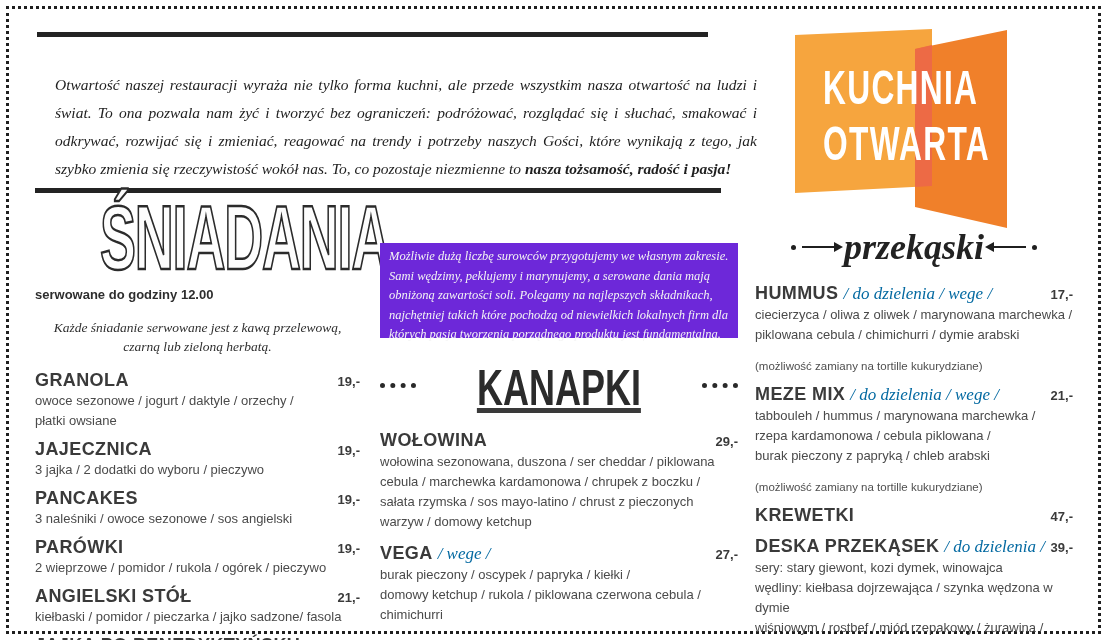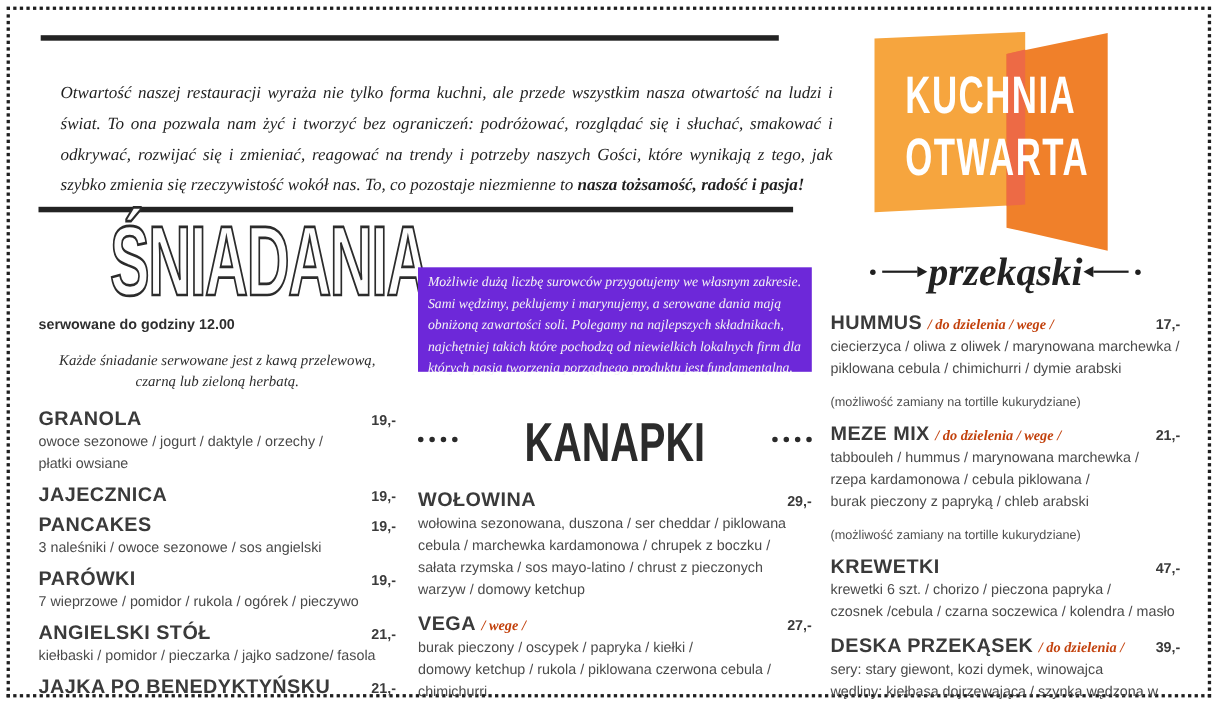--- a/index.html
+++ b/index.html
@@ -50,38 +50,38 @@
     text-align:center;font-family:"Liberation Serif",serif;font-style:italic;
     font-size:13.5px;line-height:19px;color:#2e2e2e;margin-top:16px;white-space:pre-line;
   }
 
   .items{margin-top:14px;}
   .item{margin-bottom:11px;}
   .col-breakfast .item{margin-bottom:8px;}
   .item-head{display:flex;justify-content:space-between;align-items:baseline;}
   .item-name{font-weight:bold;font-size:18px;letter-spacing:0.4px;color:#3a3a3a;line-height:20px;}
   .item-suffix{
-    font-family:"Liberation Serif",serif;font-style:italic;font-weight:bold;
-    font-size:13px;color:#c2410c;margin-left:5px;letter-spacing:0;
+    font-family:"Liberation Serif",serif;font-style:italic;font-weight:normal;
+    font-size:17px;color:#0369a1;margin-left:5px;letter-spacing:0;
   }
   .item-price{font-weight:bold;font-size:13px;color:#3a3a3a;}
   .item-desc{
     font-size:13px;line-height:20px;color:#4a4a4a;white-space:pre-line;margin-top:1px;
   }
   .item-note{font-size:11.5px;line-height:13px;color:#4f4f4f;margin-top:15px;}
 
   
   .info-box{
     background:#6d28d9;color:#f4f4f4;text-align:left;
     font-family:"Liberation Serif",serif;font-style:italic;
     font-size:12.5px;line-height:19.5px;padding:4px 9px;height:87px;
   }
 
   
-  .mid-heading{display:flex;align-items:center;margin:42px 0 20px 0;gap:29px;}
+  .mid-heading{display:flex;align-items:center;margin:28px 0 20px 0;gap:29px;text-decoration:underline;}
   .dotline{flex:1;height:0;border-bottom:5px dotted #2a2a2a;transform:translateY(-3px);}
   .mid-heading-text{
     font-weight:bold;font-size:50px;line-height:44px;color:#2b2b2b;
     transform:scaleX(0.72);transform-origin:50% 50%;letter-spacing:0;white-space:nowrap;
   }
 
   
   .right-heading{display:flex;align-items:center;justify-content:center;gap:1px;margin-bottom:17px;}
   .right-heading-text{
     font-family:"Liberation Serif",serif;font-style:italic;font-weight:bold;
@@ -125,34 +125,35 @@
           <span class="item-price">19,-</span>
         </div>
       <div class="item-desc">owoce sezonowe / jogurt / daktyle / orzechy /
 płatki owsiane</div>
     </div>
     <div class="item">
       <div class="item-head">
           <span class="item-name">JAJECZNICA</span>
           <span class="item-price">19,-</span>
         </div>
+      <div class="item-desc">3 jajka / 2 dodatki do wyboru / pieczywo</div>
     </div>
     <div class="item">
       <div class="item-head">
           <span class="item-name">PANCAKES</span>
           <span class="item-price">19,-</span>
         </div>
       <div class="item-desc">3 naleśniki / owoce sezonowe / sos angielski</div>
     </div>
     <div class="item">
       <div class="item-head">
           <span class="item-name">PARÓWKI</span>
           <span class="item-price">19,-</span>
         </div>
-      <div class="item-desc">7 wieprzowe / pomidor / rukola / ogórek / pieczywo</div>
+      <div class="item-desc">2 wieprzowe / pomidor / rukola / ogórek / pieczywo</div>
     </div>
     <div class="item">
       <div class="item-head">
           <span class="item-name">ANGIELSKI STÓŁ</span>
           <span class="item-price">21,-</span>
         </div>
       <div class="item-desc">kiełbaski / pomidor / pieczarka / jajko sadzone/ fasola</div>
     </div>
     <div class="item">
       <div class="item-head">
@@ -228,22 +229,20 @@
       <div class="item-desc">tabbouleh / hummus / marynowana marchewka /
 rzepa kardamonowa / cebula piklowana /
 burak pieczony z papryką / chleb arabski</div>
       <div class="item-note">(możliwość zamiany na tortille kukurydziane)</div>
     </div>
     <div class="item">
       <div class="item-head">
           <span class="item-name">KREWETKI</span>
           <span class="item-price">47,-</span>
         </div>
-      <div class="item-desc">krewetki 6 szt. / chorizo / pieczona papryka /
-czosnek /cebula / czarna soczewica / kolendra / masło</div>
     </div>
     <div class="item">
       <div class="item-head">
           <span><span class="item-name">DESKA PRZEKĄSEK</span><span class="item-suffix">/ do dzielenia /</span></span>
           <span class="item-price">39,-</span>
         </div>
       <div class="item-desc">sery: stary giewont, kozi dymek, winowajca
 wędliny: kiełbasa dojrzewająca / szynka wędzona w dymie
 wiśniowym / rostbef / miód rzepakowy / żurawina /
 marchewka marynowana / cebula piklowana /

